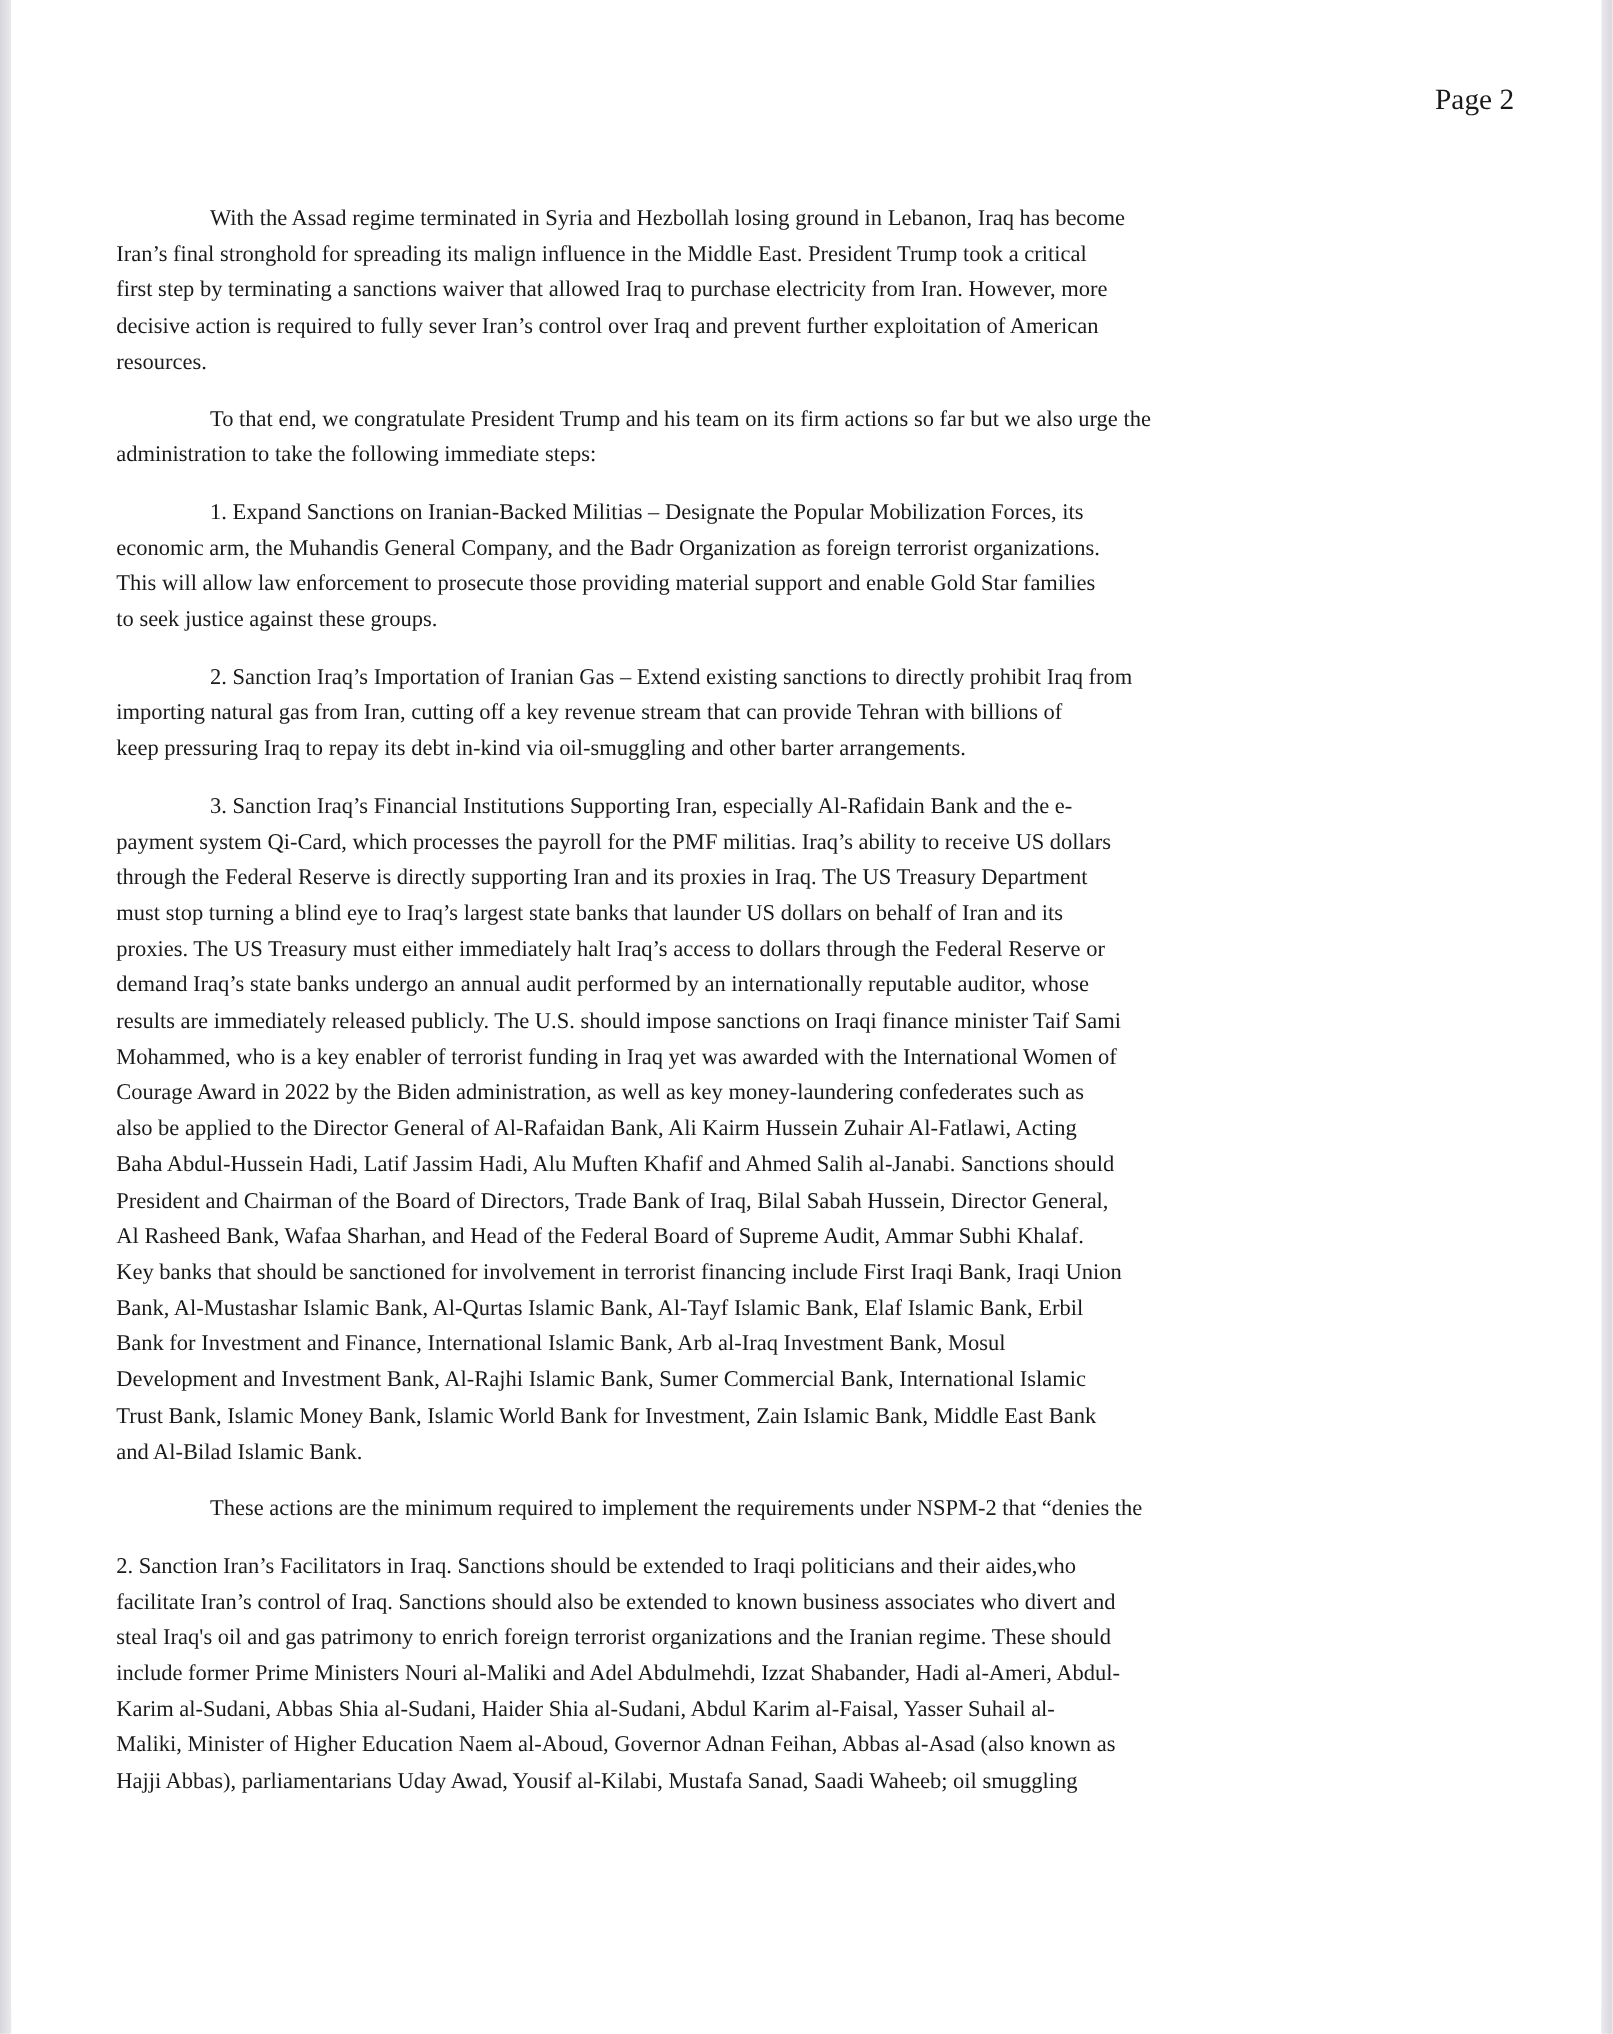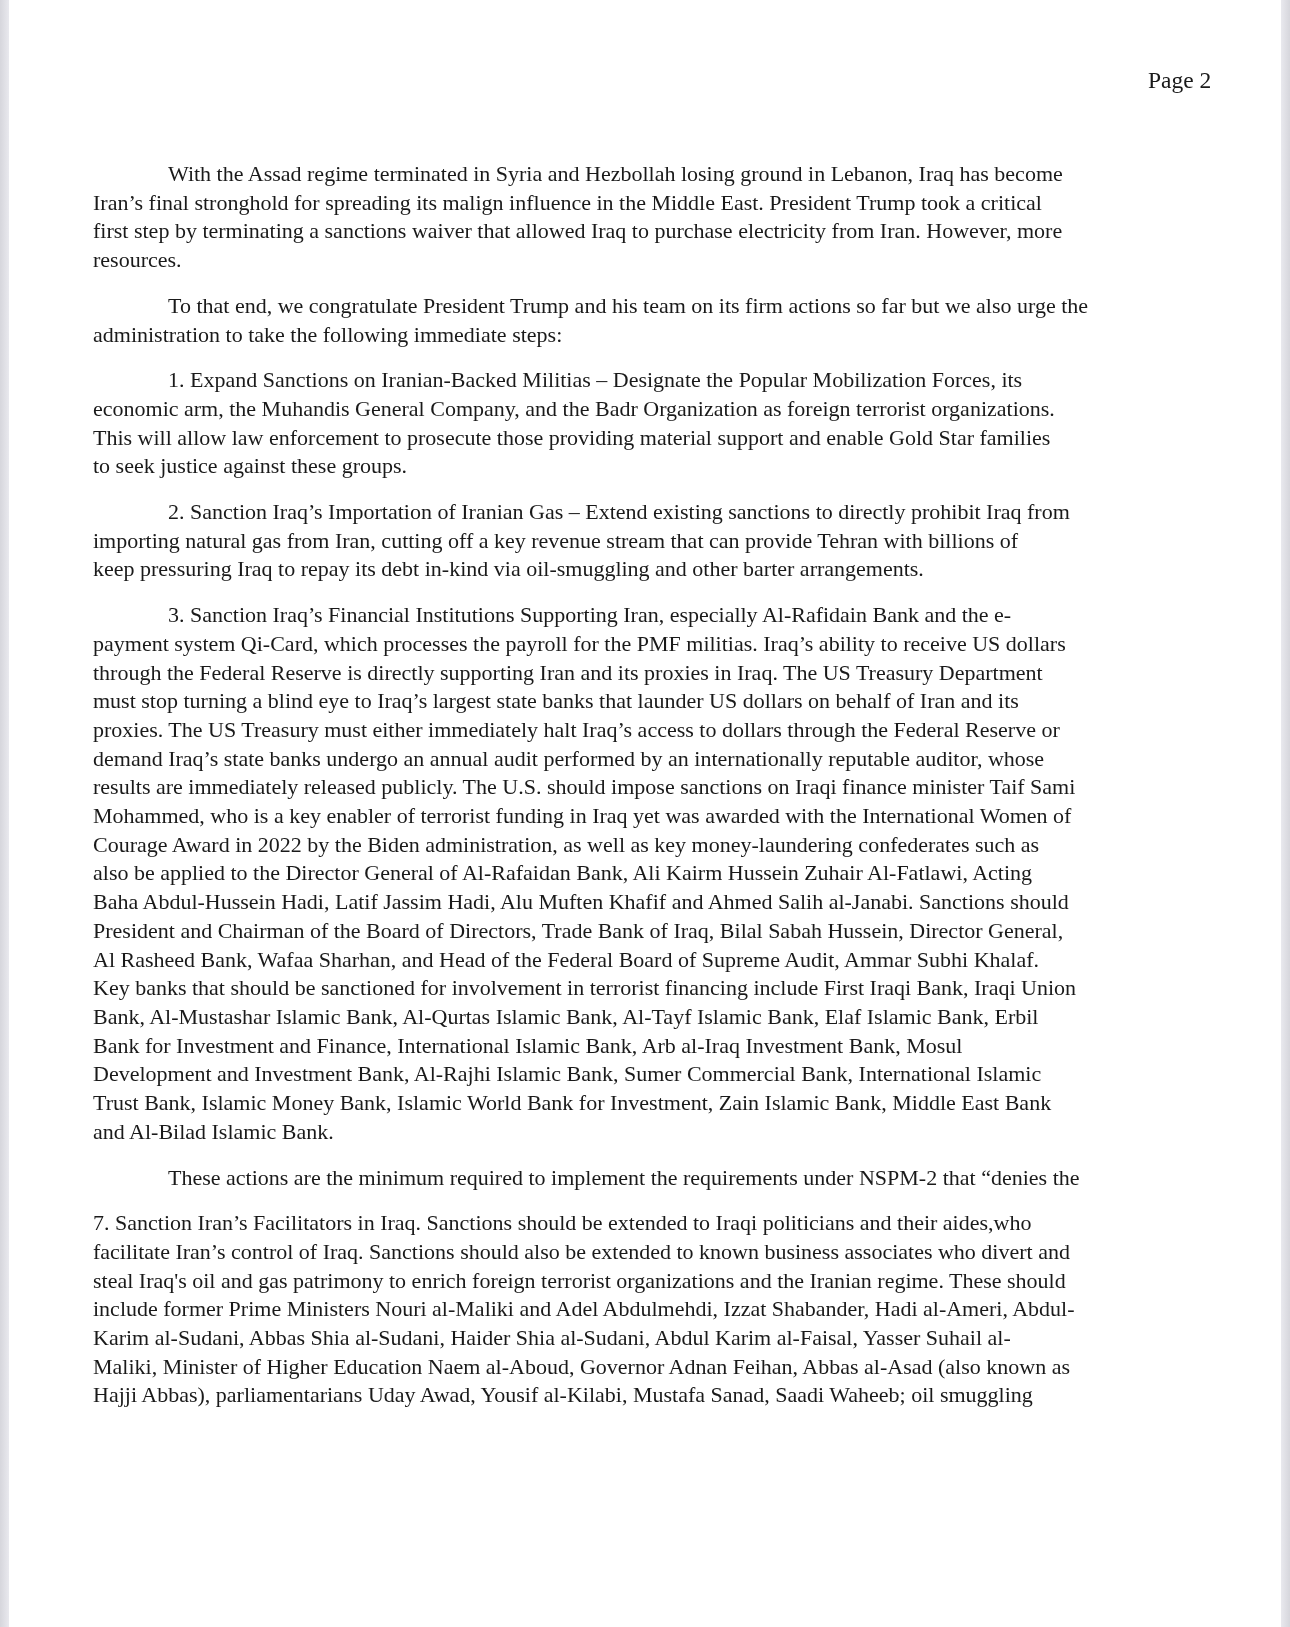--- a/index.html
+++ b/index.html
@@ -28,21 +28,21 @@
     background: #ffffff;
   }
   .page-number {
     position: absolute; left: 1139px; top: 66px;
     font-size: 23.5px; line-height: 28px; white-space: nowrap;
   }
   .body-text {
     position: absolute; left: 84px; top: 160px; width: 1130px;
   }
   .para {
-    font-size: 22px;
+    font-size: 18px;
     line-height: 28.7px;
     margin: 0 0 17px 0;
   }
   .line {
     display: block;
     white-space: nowrap;
   }
   .indent { padding-left: 75px; }
 </style>
 </head>
@@ -53,20 +53,21 @@
 
 <div class="page">
   <div class="page-number">Page 2</div>
 
   <div class="body-text">
 
     <p class="para">
       <span class="line indent">With the Assad regime terminated in Syria and Hezbollah losing ground in Lebanon, Iraq has become</span>
       <span class="line">Iran’s final stronghold for spreading its malign influence in the Middle East. President Trump took a critical</span>
       <span class="line">first step by terminating a sanctions waiver that allowed Iraq to purchase electricity from Iran. However, more</span>
+      <span class="line">decisive action is required to fully sever Iran’s control over Iraq and prevent further exploitation of American</span>
       <span class="line">resources.</span>
     </p>
 
     <p class="para">
       <span class="line indent">To that end, we congratulate President Trump and his team on its firm actions so far but we also urge the</span>
       <span class="line">administration to take the following immediate steps:</span>
     </p>
 
     <p class="para">
       <span class="line indent">1. Expand Sanctions on Iranian-Backed Militias – Designate the Popular Mobilization Forces, its</span>
@@ -101,21 +102,21 @@
       <span class="line">Development and Investment Bank, Al-Rajhi Islamic Bank, Sumer Commercial Bank, International Islamic</span>
       <span class="line">Trust Bank, Islamic Money Bank, Islamic World Bank for Investment, Zain Islamic Bank, Middle East Bank</span>
       <span class="line">and Al-Bilad Islamic Bank.</span>
     </p>
 
     <p class="para">
       <span class="line indent">These actions are the minimum required to implement the requirements under NSPM-2 that “denies the</span>
     </p>
 
     <p class="para">
-      <span class="line">7. Sanction Iran’s Facilitators in Iraq. Sanctions should be extended to Iraqi politicians and their aides,who</span>
+      <span class="line">2. Sanction Iran’s Facilitators in Iraq. Sanctions should be extended to Iraqi politicians and their aides,who</span>
       <span class="line">facilitate Iran’s control of Iraq. Sanctions should also be extended to known business associates who divert and</span>
       <span class="line">steal Iraq's oil and gas patrimony to enrich foreign terrorist organizations and the Iranian regime.  These should</span>
       <span class="line">include former Prime Ministers Nouri al-Maliki and Adel Abdulmehdi, Izzat Shabander, Hadi al-Ameri, Abdul-</span>
       <span class="line">Karim al-Sudani, Abbas Shia al-Sudani, Haider Shia al-Sudani, Abdul Karim al-Faisal, Yasser Suhail al-</span>
       <span class="line">Maliki, Minister of Higher Education Naem al-Aboud, Governor Adnan Feihan, Abbas al-Asad (also known as</span>
       <span class="line">Hajji Abbas), parliamentarians Uday Awad, Yousif al-Kilabi, Mustafa Sanad, Saadi Waheeb; oil smuggling</span>
     </p>
 
   </div>
 </div>

